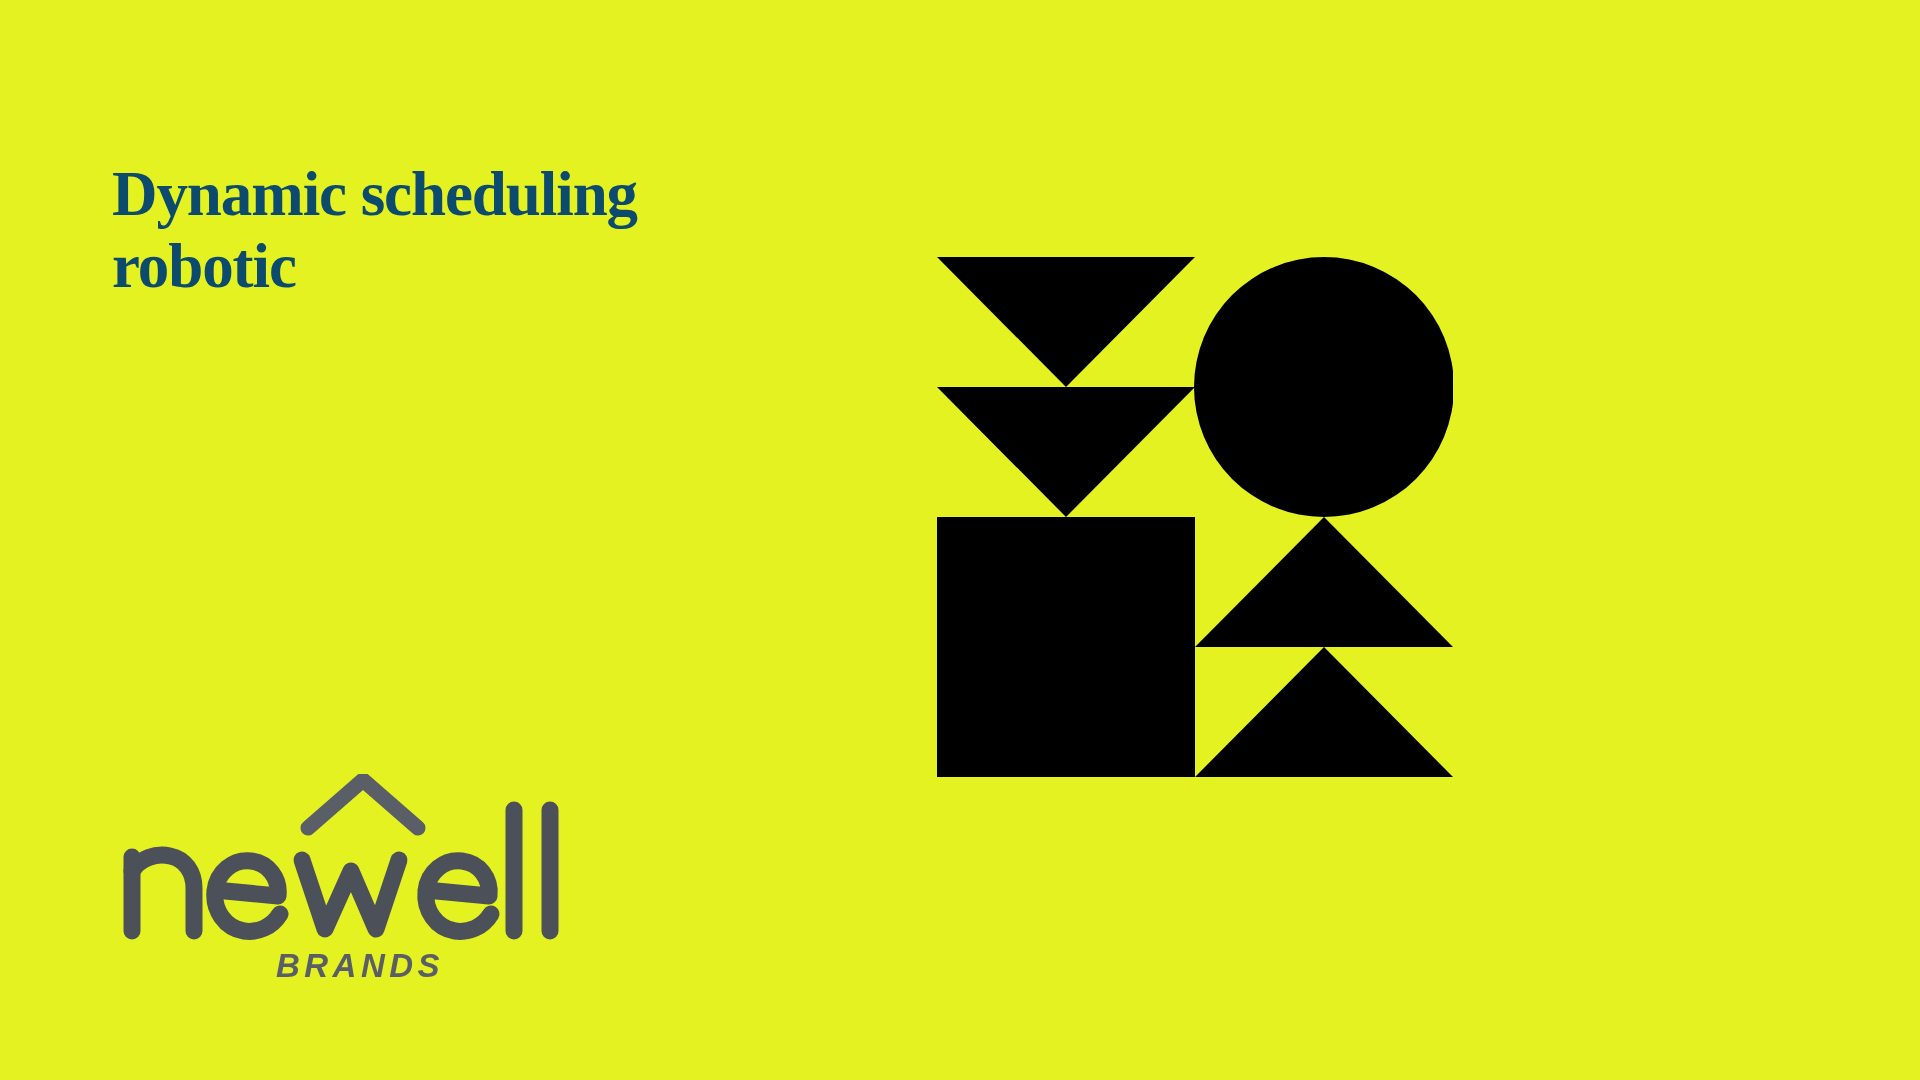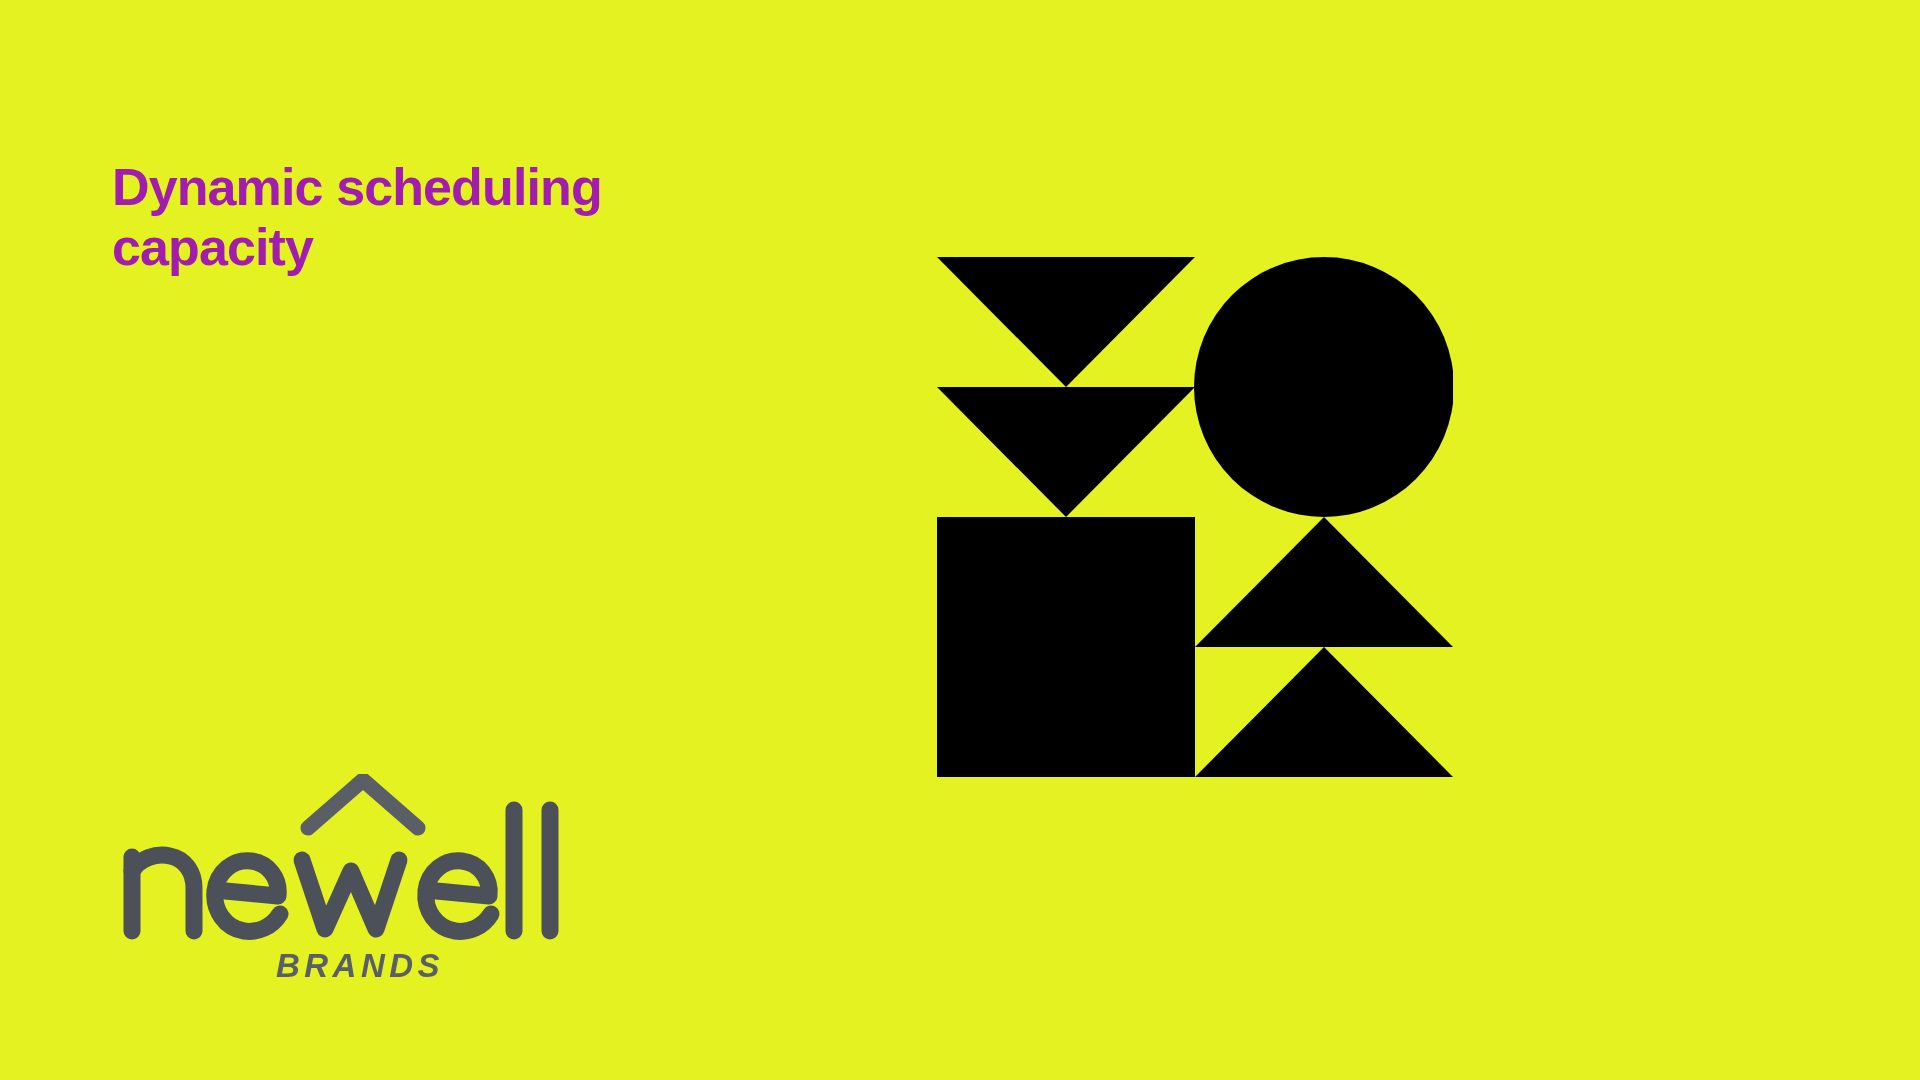--- a/index.html
+++ b/index.html
@@ -16,26 +16,26 @@
 
   
   #headline {
     position: absolute;
     left: 112px;
     top: 158px;
     width: 980px;
   }
   #headline .line {
     display: block;
-    font-family: Liberation Sans, sans-serif;
+    font-family: Liberation Serif, serif;
     font-weight: bold;
-    font-size: 52px;
+    font-size: 63px;
     line-height: 1.145;
     letter-spacing: -0.017em;
-    color: #a21caf;
+    color: #0c4a6e;
     white-space: nowrap;
   }
 
   
   #logo {
     position: absolute;
     left: 110px;
     top: 774px;
     width: 460px;
     height: 215px;
@@ -50,21 +50,21 @@
     width: 516px;
     height: 520px;
   }
   #shape-grid svg { display: block; width: 100%; height: 100%; }
 </style>
 </head>
 <body>
 
 <div id="headline">
   <span class="line">Dynamic scheduling</span>
-  <span class="line">capacity</span>
+  <span class="line">robotic</span>
 </div>
 
 <div id="logo">
   <svg viewBox="0 0 460 215" xmlns="http://www.w3.org/2000/svg" aria-hidden="true">
     <g fill="none" stroke="#5A5E66" stroke-width="15" stroke-linecap="round" stroke-linejoin="round">
       <polyline points="198,54 253,6 308,54"></polyline>
     </g>
     <g fill="none" stroke="#4C5059" stroke-width="17" stroke-linecap="round" stroke-linejoin="round">
 
       <path d="M22,157 L22,83"></path>

